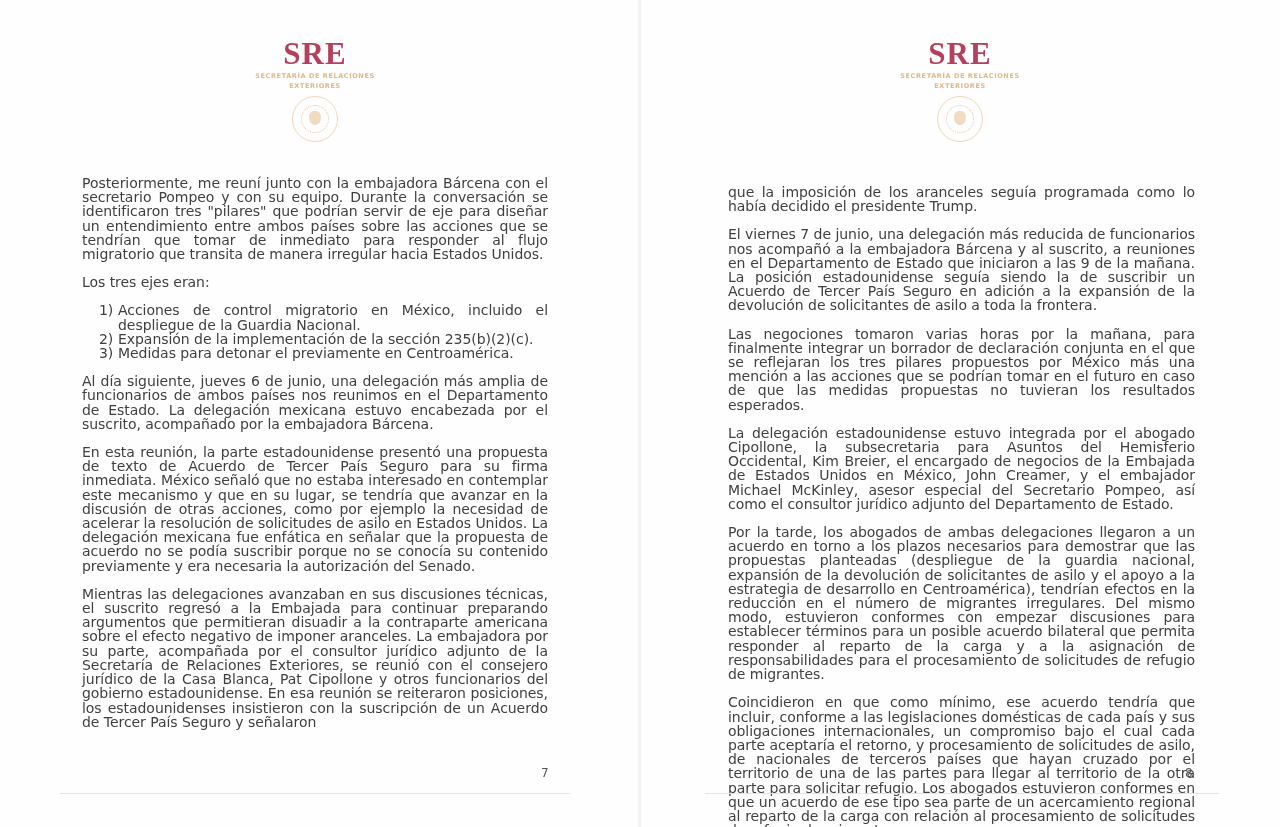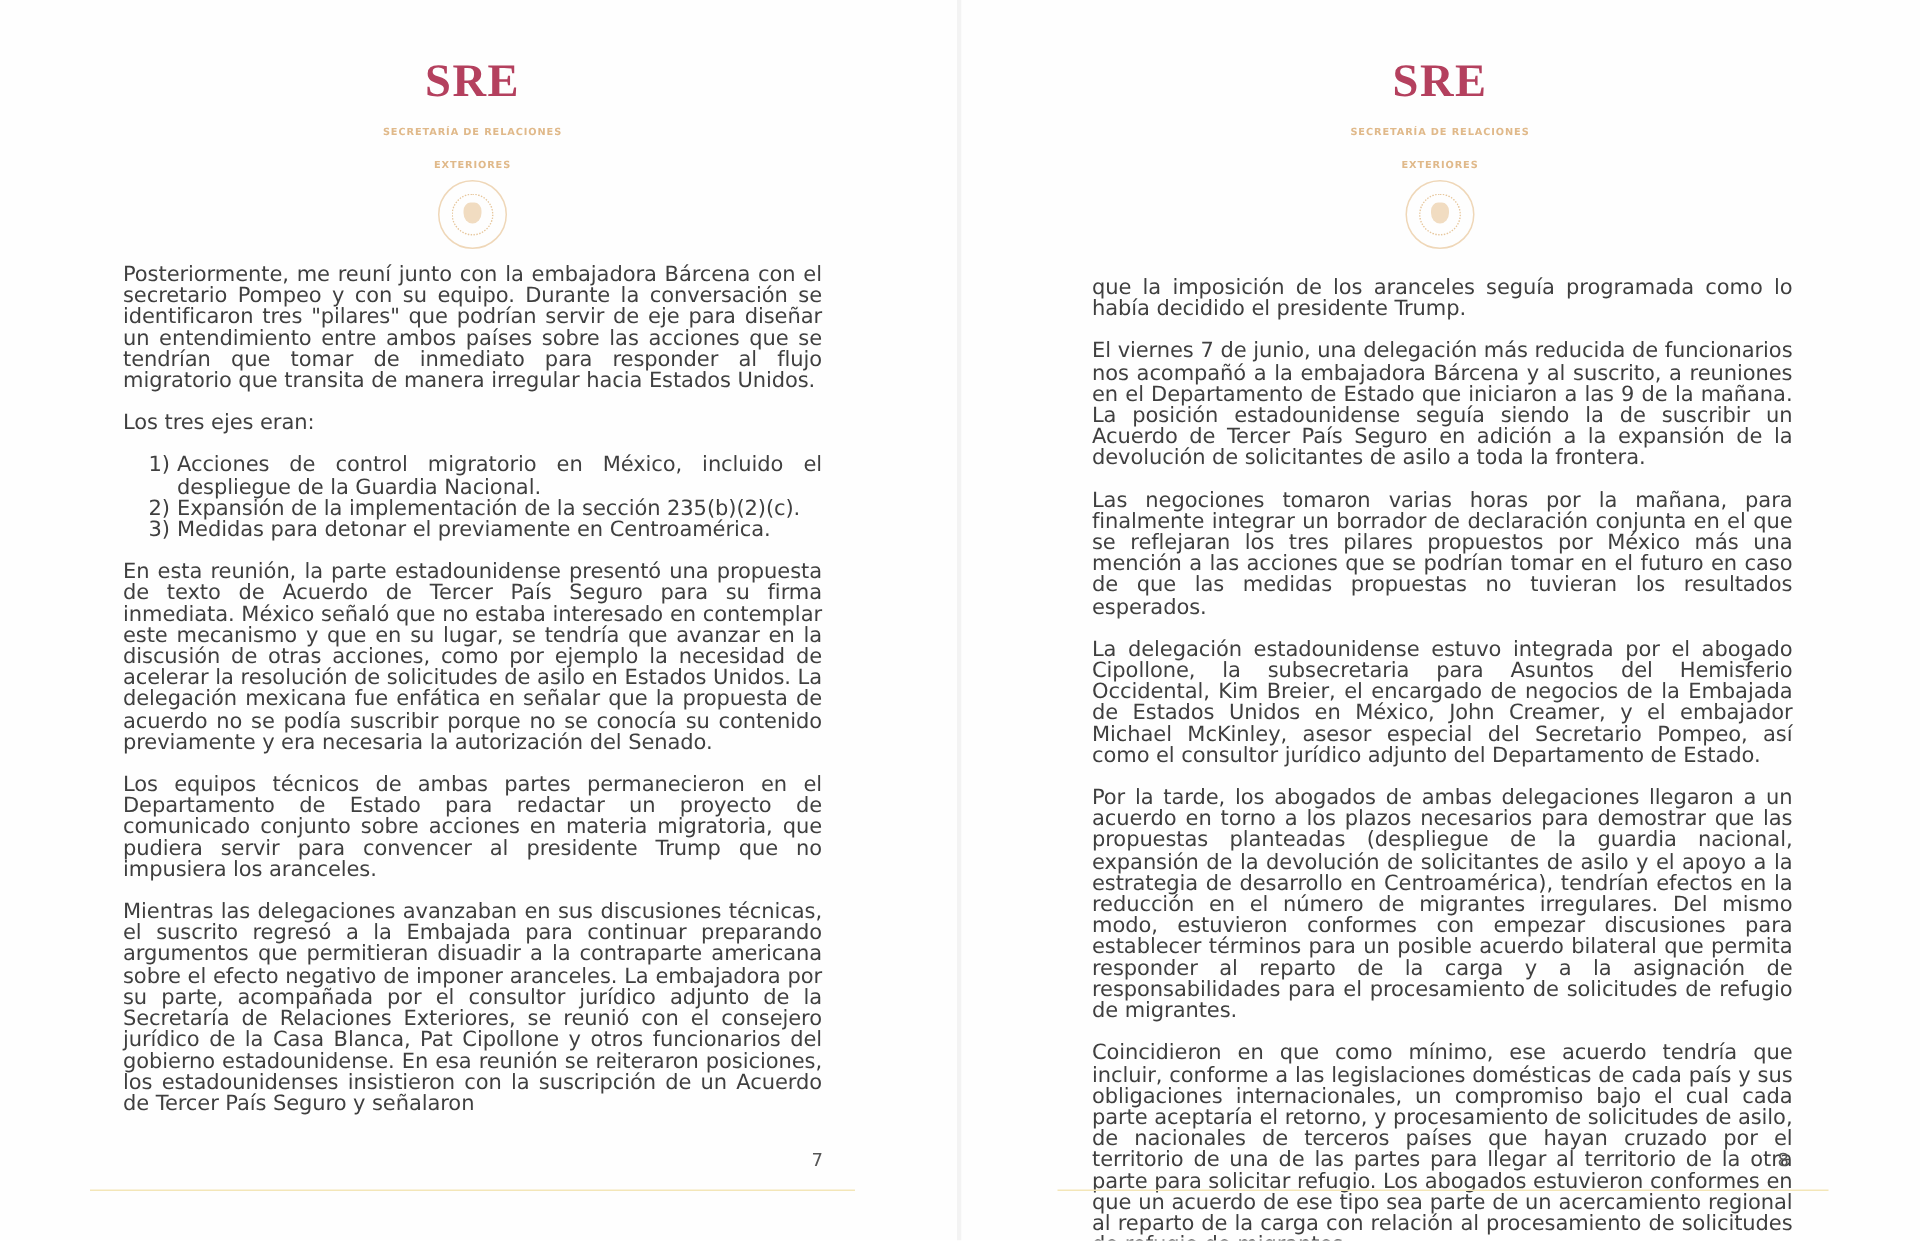--- a/index.html
+++ b/index.html
@@ -23,21 +23,21 @@
     position: absolute; top: 38px; width: 160px; text-align: center;
   }
   .page.left .header { left: 235px; }
   .page.right .header { left: 239px; }
   .sre {
     font-family: Liberation Serif, serif; font-weight: bold;
     font-size: 31px; letter-spacing: 1px; color: #b4405e; line-height: 32px;
   }
   .sre-sub {
     font-size: 6.5px; letter-spacing: 0.6px; color: #e0b98a; font-weight: bold;
-    line-height: 8px; margin-top: 14px;
+    line-height: 8px; margin-top: 2px;
   }
   .seal {
     width: 46px; height: 46px; margin: 6px auto 0; border-radius: 50%;
     border: 1px solid #efd7b8; position: relative; box-sizing: border-box;
   }
   .seal::before {
     content: ""; position: absolute; left: 8px; top: 8px; width: 28px; height: 28px;
     border-radius: 50%; border: 1px dotted #e7c79d; box-sizing: border-box;
   }
   .seal::after {
@@ -88,22 +88,22 @@
       </li>
       <li>
         <span class="num">2)</span>
         <span>Expansión de la implementación de la sección 235(b)(2)(c).</span>
       </li>
       <li>
         <span class="num">3)</span>
         <span>Medidas para detonar el previamente en Centroamérica.</span>
       </li>
     </ol>
+    <p>Al día siguiente, jueves 6 de junio, una delegación más amplia de funcionarios de ambos países nos reunimos en el Departamento de Estado. La delegación mexicana estuvo encabezada por el suscrito, acompañado por la embajadora Bárcena.</p>
     <p>En esta reunión, la parte estadounidense presentó una propuesta de texto de Acuerdo de Tercer País Seguro para su firma inmediata. México señaló que no estaba interesado en contemplar este mecanismo y que en su lugar,  se tendría que avanzar en la discusión de otras acciones, como por ejemplo la necesidad de acelerar la resolución de solicitudes de asilo en Estados Unidos. La delegación mexicana fue enfática en señalar que la propuesta de acuerdo no se podía suscribir porque no se conocía su contenido previamente y era necesaria la autorización del Senado.</p>
-    <p>Los equipos técnicos de ambas partes permanecieron en el Departamento de Estado para redactar un proyecto de comunicado conjunto sobre acciones en materia migratoria, que pudiera servir para convencer al presidente Trump que no impusiera los aranceles.</p>
     <p>Mientras las delegaciones avanzaban en sus discusiones técnicas, el suscrito regresó a la Embajada para continuar preparando argumentos que permitieran disuadir a la contraparte americana sobre el efecto negativo de imponer aranceles. La embajadora por su parte, acompañada por el consultor jurídico adjunto de la Secretaría de Relaciones Exteriores, se reunió con el consejero jurídico de la Casa Blanca, Pat Cipollone y otros funcionarios del gobierno estadounidense. En esa reunión se reiteraron posiciones, los estadounidenses insistieron con la suscripción de un Acuerdo de Tercer País Seguro y señalaron</p>
   </div>
 
   <div class="page-num">7</div>
   <div class="footer-line"></div>
 </div>
 
 <div class="divider"></div>
 
 <div class="page right">

